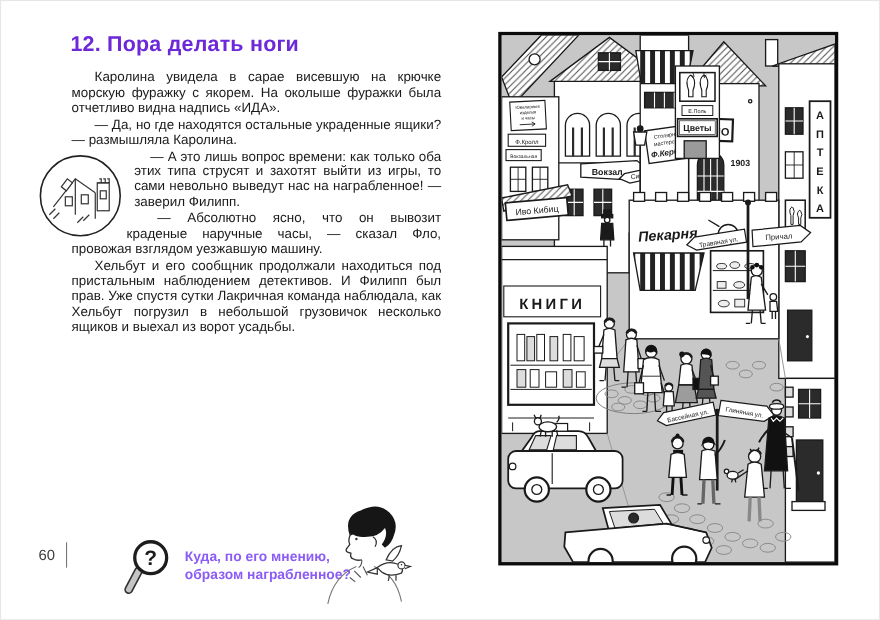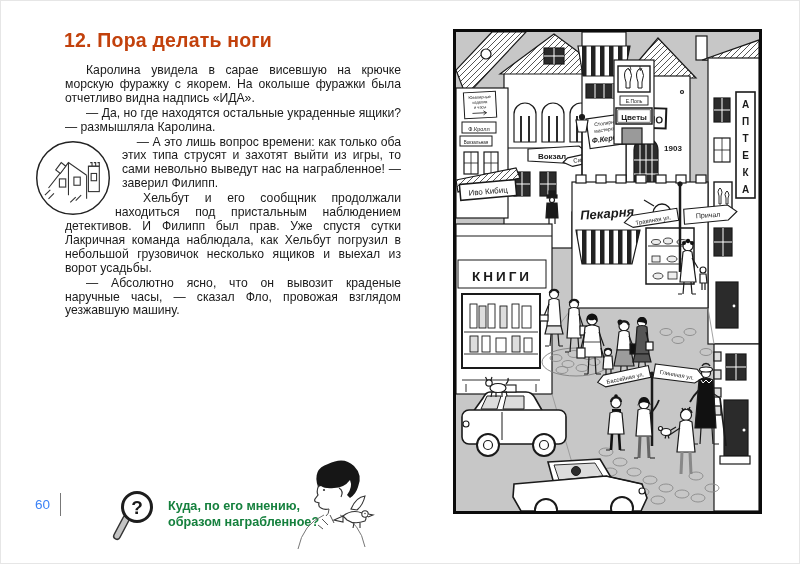--- a/index.html
+++ b/index.html
@@ -1,25 +1,25 @@
 <!DOCTYPE html>
 <html lang="ru"><head>
 <meta charset="utf-8">
 <style>
   html,body{margin:0;padding:0;background:#fff;}
   .page{position:relative;width:800px;height:564px;background:#fff;overflow:hidden;
         font-family:"Liberation Sans",sans-serif;color:#1a1a1a;border:1px solid #e6e6e6;box-sizing:border-box;}
   .text-col{position:absolute;left:63px;top:28px;width:338px;}
-  .chapter-title{margin:0 0 12px 0;font-size:19.5px;font-weight:800;letter-spacing:.2px;color:#c2410c;}
+  .chapter-title{margin:0 0 12px 0;font-size:19.5px;font-weight:800;letter-spacing:.2px;color:#6d28d9;}
   .body-text p{margin:1px;font-size:12.2px;line-height:13.9px;text-align:justify;text-indent:21px;}
   .vignette{float:left;width:78px;height:78px;margin:3px 10px 3px -30px;shape-outside:circle(50%);}
-  .page-num{position:absolute;left:34px;top:496px;font-size:13.5px;color:#3b82f6;}
+  .page-num{position:absolute;left:34px;top:496px;font-size:13.5px;color:#404040;}
   .pagenum-divider{position:absolute;left:59px;top:492px;width:1px;height:23px;background:#777;}
   .magnifier{position:absolute;left:110px;top:487px;}
-  .q-block{position:absolute;left:167px;top:497px;font-weight:bold;font-size:12.6px;line-height:16.2px;color:#15803d;}
+  .q-block{position:absolute;left:167px;top:497px;font-weight:bold;font-size:12.6px;line-height:16.2px;color:#8b5cf6;}
   .boy{position:absolute;left:281px;top:452px;}
   .illus-box{position:absolute;left:452px;top:28px;width:309px;height:485px;border:3px solid #0b0b0b;
              box-sizing:border-box;background:#c7c7c7;}
   .illus-box svg{display:block;}
   svg text{font-family:"Liberation Sans",sans-serif;fill:#1a1a1a;}
 </style>
 </head>
 <body>
 
 <div class="page">
@@ -40,22 +40,22 @@
             <rect x="28" y="44" width="7" height="9"></rect>
             <rect x="44" y="42" width="7" height="9"></rect>
             <rect x="60" y="30" width="12" height="28"></rect>
             <path d="M60,30 h12 M62,26 h2 v4 M66,26 h2 v4 M70,26 h2 v4"></path>
             <path d="M18,56 L12,62 M22,60 L16,66 M46,64 L40,70 M52,62 L46,68"></path>
             <rect x="63" y="38" width="6" height="8"></rect>
           </g>
         </svg>
       </div>
       <p>— А это лишь вопрос времени: как только оба этих типа струсят и захотят выйти из игры, то сами невольно выведут нас на награбленное! — заверил Филипп.</p>
+      <p>— Абсолютно ясно, что он вывозит краденые наручные часы, — сказал Фло, провожая взглядом уезжавшую машину.</p>
       <p>Хельбут и его сообщник продолжали находиться под пристальным наблюдением детективов. И Филипп был прав. Уже спустя сутки Лакричная команда наблюдала, как Хельбут погрузил в небольшой грузовичок несколько ящиков и выехал из ворот усадьбы.</p>
-      <p>— Абсолютно ясно, что он вывозит краденые наручные часы, — сказал Фло, провожая взглядом уезжавшую машину.</p>
     </div>
   </div>
 
   <div class="page-num">60</div>
   <div class="pagenum-divider"></div>
 
   <div class="magnifier">
     <svg width="52" height="54" viewBox="0 0 52 54">
       <line x1="15" y1="31" x2="6" y2="48" stroke="#333" stroke-width="8" stroke-linecap="round"></line>
       <line x1="15" y1="31" x2="6" y2="48" stroke="#c4c4c4" stroke-width="5" stroke-linecap="round"></line>

